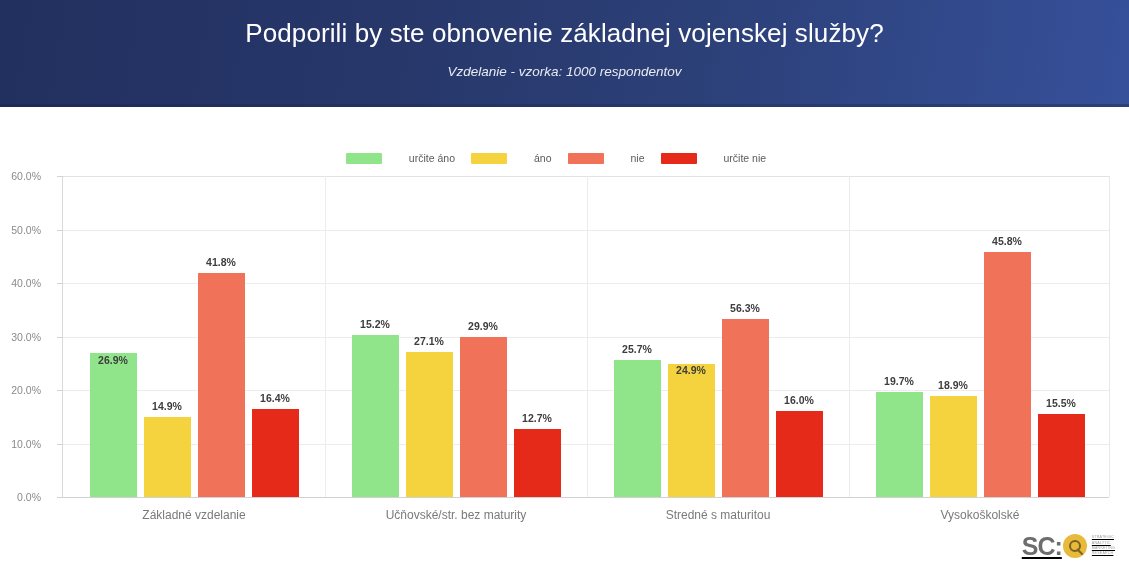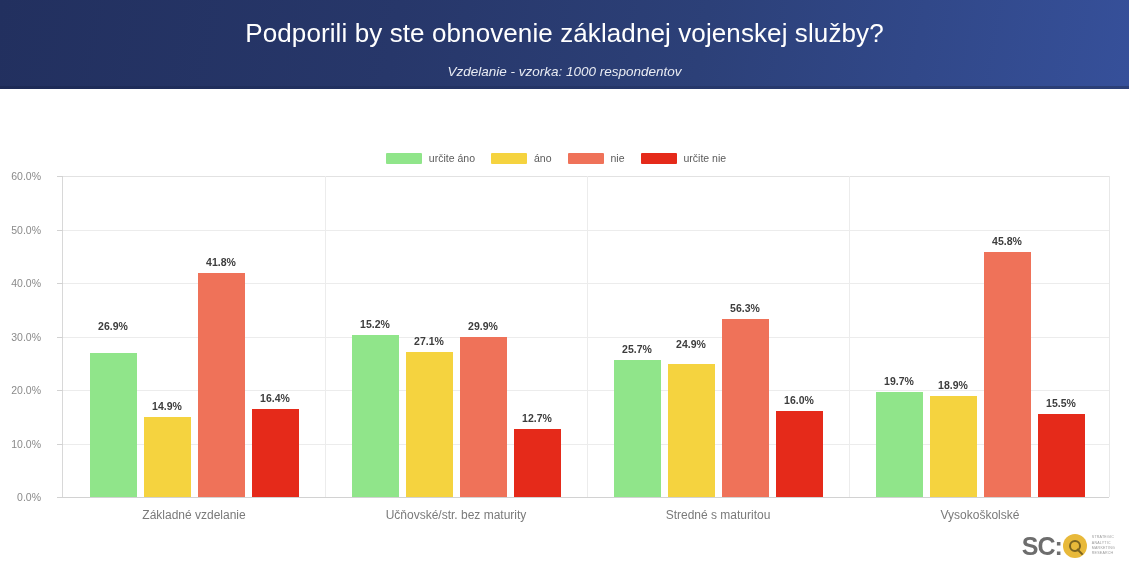--- a/index.html
+++ b/index.html
@@ -13,21 +13,21 @@
   #page {
     position: relative;
     width: 1129px; height: 571px;
     background: #ffffff;
   }
 
   
   #header {
     position: absolute;
     left: 0; top: 0;
-    width: 1129px; height: 89px;
+    width: 1129px; height: 107px;
     background: linear-gradient(100deg, #22305f 0%, #27376a 35%, #2c4078 62%, #36509a 100%);
     overflow: hidden;
   }
   #header:after {
     content: "";
     position: absolute;
     left: 0; bottom: 0; width: 100%; height: 3px;
     background: linear-gradient(90deg, #1d2a55 0%, #2c4078 100%);
   }
   #header-title {
@@ -58,20 +58,21 @@
     width: 1129px;
     display: flex;
     justify-content: center;
     align-items: center;
     gap: 0px;
   }
   .legend-item {
     display: flex;
     align-items: flex-end;
     margin-right: 16px;
+    gap: 20px;
   }
   .legend-item:last-child { margin-right: 17px; }
   .legend-swatch {
     width: 36px; height: 11px;
     border-radius: 1px;
     margin-right: 7px;
   }
   .legend-label {
     font-size: 10.5px;
     color: #5a5a5a;
@@ -163,20 +164,21 @@
     white-space: nowrap;
   }
 
   
   #logo {
     position: absolute;
     right: 14px; bottom: 8px;
     display: flex;
     align-items: center;
     height: 34px;
+    text-decoration: underline;
   }
   #logo-text {
     font-size: 25px;
     font-weight: bold;
     color: #6d6d6d;
     letter-spacing: -1px;
     line-height: 1;
   }
   #logo-mark {
     position: relative;
@@ -265,21 +267,21 @@
       <div class="gridline base" style="top: 321px;"></div>
       <div class="ytick" style="top: 321px;">0.0%</div>
       <div class="ytick-mark" style="top: 321px;"></div>
       <div class="vgrid" style="left: 262px;"></div>
       <div class="vgrid" style="left: 524px;"></div>
       <div class="vgrid" style="left: 786px;"></div>
       <div class="group" style="left: 0px; width: 262px;">
         <div class="bars">
           <div class="bar-wrap">
             <div class="bar" style="height: 143.915px; background: rgb(144, 229, 138);"></div>
-            <div class="bar-value" style="bottom: 165px;">26.9%</div>
+            <div class="bar-value" style="bottom: 131px;">26.9%</div>
           </div>
           <div class="bar-wrap">
             <div class="bar" style="height: 79.715px; background: rgb(245, 211, 63);"></div>
             <div class="bar-value" style="bottom: 84.715px;">14.9%</div>
           </div>
           <div class="bar-wrap">
             <div class="bar" style="height: 223.63px; background: rgb(239, 114, 89);"></div>
             <div class="bar-value" style="bottom: 228.63px;">41.8%</div>
           </div>
           <div class="bar-wrap">
@@ -311,21 +313,21 @@
         <div class="cat-label">Učňovské/str. bez maturity</div>
       </div>
       <div class="group" style="left: 524px; width: 262px;">
         <div class="bars">
           <div class="bar-wrap">
             <div class="bar" style="height: 137.495px; background: rgb(144, 229, 138);"></div>
             <div class="bar-value" style="bottom: 142.495px; margin-top: 40px;">25.7%</div>
           </div>
           <div class="bar-wrap">
             <div class="bar" style="height: 133.215px; background: rgb(245, 211, 63);"></div>
-            <div class="bar-value" style="bottom: 147px;">24.9%</div>
+            <div class="bar-value" style="bottom: 121px;">24.9%</div>
           </div>
           <div class="bar-wrap">
             <div class="bar" style="height: 178.155px; background: rgb(239, 114, 89);"></div>
             <div class="bar-value" style="bottom: 183.155px;">56.3%</div>
           </div>
           <div class="bar-wrap">
             <div class="bar" style="height: 85.6px; background: rgb(229, 42, 26);"></div>
             <div class="bar-value" style="bottom: 90.6px;">16.0%</div>
           </div>
         </div>

